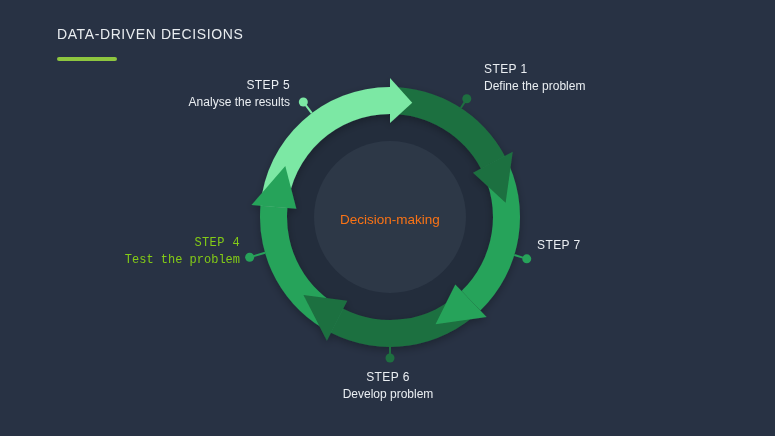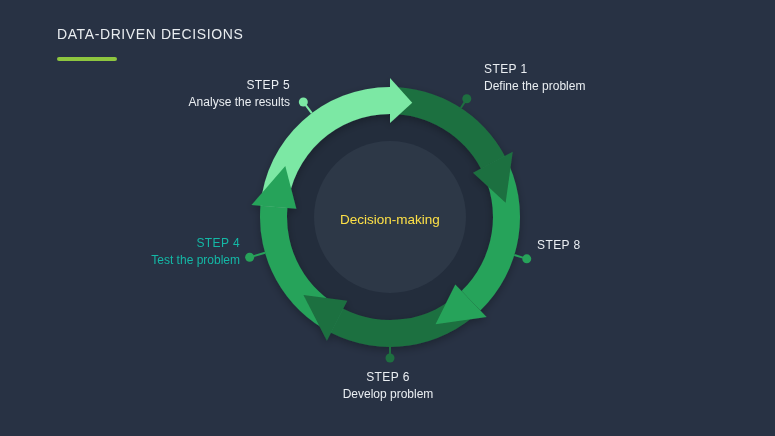--- a/index.html
+++ b/index.html
@@ -78,39 +78,39 @@
         <circle cx="526.7515801027141" cy="258.8091537753513" r="4.5" fill="#27a35a"></circle>
         <line x1="390" y1="347" x2="390" y2="354" stroke="#1e6f40" stroke-width="2"></line>
         <circle cx="390" cy="358" r="4.5" fill="#1e6f40"></circle>
         <line x1="265.0359795280185" y1="252.83285625620985" x2="253.5008391767587" y2="256.14050452601384" stroke="#27a35a" stroke-width="2"></line>
         <circle cx="249.6557923930054" cy="257.24305394928183" r="4.5" fill="#27a35a"></circle>
         <line x1="311.76404699023374" y1="113.17738369385194" x2="305.74589675871323" y2="105.191028593379" stroke="#7ce8a4" stroke-width="2"></line>
         <circle cx="303.33863666610506" cy="101.99648655318984" r="4.5" fill="#7ce8a4"></circle>
       </g>
     </svg>
 
-  <div class="center-label" style="color: #fde047;">
+  <div class="center-label" style="color: #f97316;">
     <div>Decision-making</div>
   </div>
 
   <div class="step-label s1" style="color: rgb(234, 238, 242);">
     <div class="step-name">STEP 1</div>
     <div class="step-desc">Define the problem</div>
   </div>
 
   <div class="step-label s2" style="color: rgb(234, 238, 242);">
-    <div class="step-name">STEP 8</div>
+    <div class="step-name">STEP 7</div>
   </div>
 
   <div class="step-label s3" style="color: rgb(234, 238, 242);">
     <div class="step-name">STEP 6</div>
     <div class="step-desc">Develop problem</div>
   </div>
 
-  <div class="step-label s4" style="color: #14b8a6;">
+  <div class="step-label s4" style="color: #84cc16; font-family: Liberation Mono, monospace;">
     <div class="step-name">STEP 4</div>
     <div class="step-desc">Test the problem</div>
   </div>
 
   <div class="step-label s5" style="color: rgb(234, 238, 242);">
     <div class="step-name">STEP 5</div>
     <div class="step-desc">Analyse the results</div>
   </div>
 
 </div>

